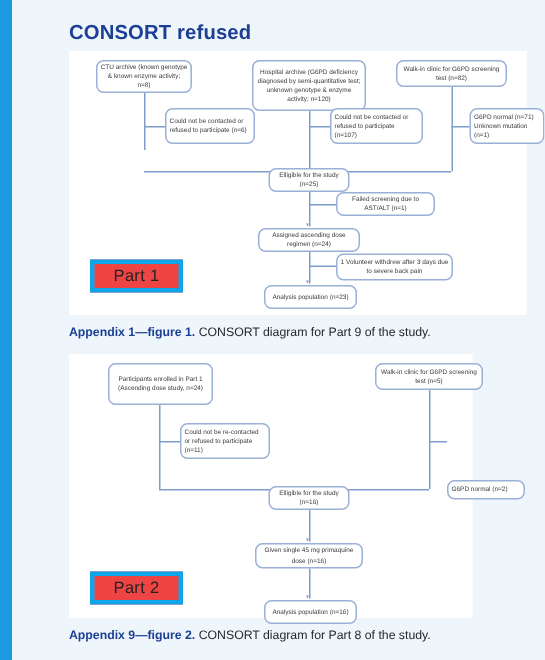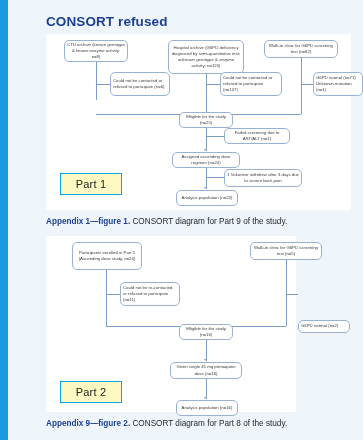--- a/index.html
+++ b/index.html
@@ -32,21 +32,21 @@
     font-size: 13.5px;
     font-weight: bold;
     color: #1c3f94;
     letter-spacing: .1px;
   }
   .figure-panel {
     position: absolute;
     background: #ffffff;
   }
   #panel1 { left: 46px; top: 34px; width: 305px; height: 176px; }
-  #panel2 { left: 46px; top: 236px; width: 250px; height: 176px; }
+  #panel2 { left: 46px; top: 236px; width: 250px; height: 176px; padding-left: 19px; }
 
   .caption {
     position: absolute;
     left: 46px;
     font-size: 8.2px;
     color: #23272b;
     white-space: nowrap;
   }
   .caption b { color: #1c3f94; font-weight: bold; }
   #caption1 { top: 217px; }
@@ -66,22 +66,22 @@
     align-items: center;
     justify-content: center;
     padding: 1px 2px;
     white-space: pre-line;
   }
   .node.left-align { text-align: left; justify-content: flex-start; }
 
   .part-label {
     position: absolute;
     box-sizing: border-box;
-    border: 1px solid #0ea5e9;
-    background: #fef9c3;
+    border: 3px solid #0ea5e9;
+    background: #ef4444;
     color: #222;
     font-size: 11px;
     display: flex;
     align-items: center;
     justify-content: center;
     letter-spacing: .2px;
   }
 
   .conn {
     position: absolute;

